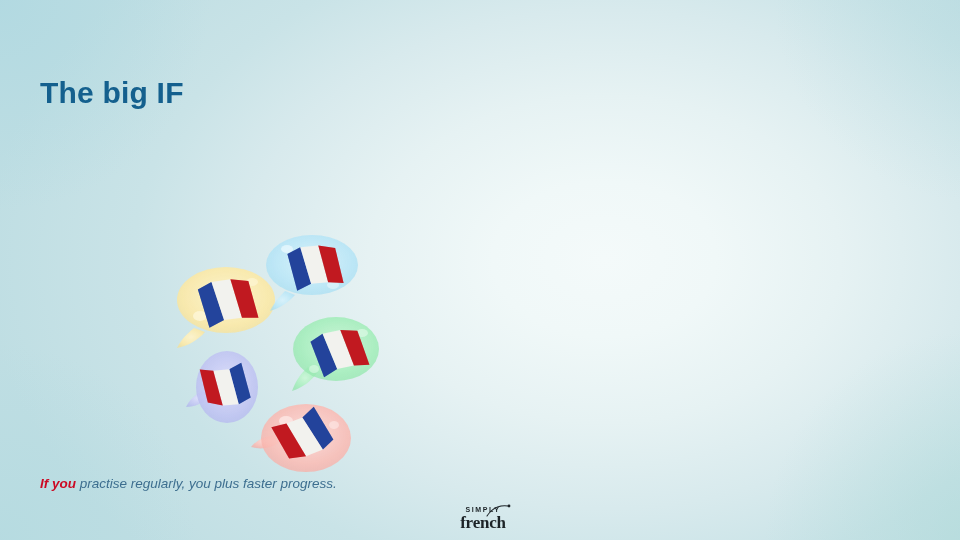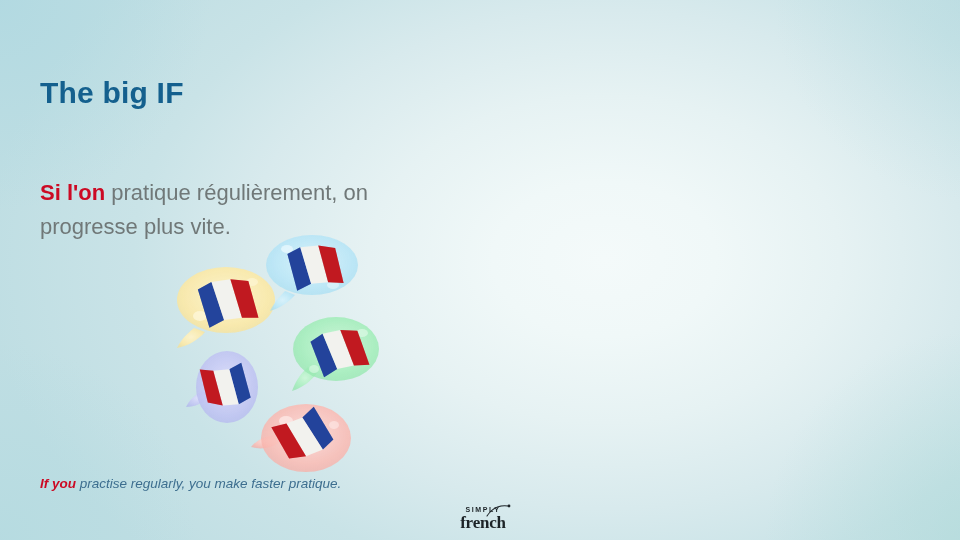--- a/index.html
+++ b/index.html
@@ -152,23 +152,20 @@
 </style>
 </head>
 <body>
 
 <div id="slide">
 
   <div id="content-layer">
 
     <div id="slide-title">The big IF</div>
 
-    <div id="french-sentence">
-      <span class="kw-red">Si l'on</span><span> pratique régulièrement, on progresse plus vite.</span>
-    </div>
 
     <div id="illustration">
 
       <div class="bubble" style="left:14px; top:35px;">
         <svg width="104" height="92" viewBox="0 0 104 92">
           <defs>
             <radialGradient id="gy" cx="50%" cy="45%" r="62%">
               <stop offset="0%" stop-color="#fdf3cc" stop-opacity="0.95"></stop>
               <stop offset="70%" stop-color="#fbe9a8" stop-opacity="0.92"></stop>
               <stop offset="100%" stop-color="#f7e092" stop-opacity="0.72"></stop>
@@ -295,21 +292,21 @@
               <path d="M2 4 L16 0 L19 38 L4 42 Z" fill="#2b4ea8" opacity="0.32"></path>
               <path d="M34 2 L50 8 L51 44 L36 40 Z" fill="#a8161d" opacity="0.22"></path>
             </g>
           </g>
         </svg>
       </div>
 
     </div>
 
     <div id="english-translation">
-      <span class="kw-red">If you</span><span> practise regularly, you make faster pratique.</span>
+      <span class="kw-red">If you</span><span> practise regularly, you plus faster progress.</span>
     </div>
 
     <div id="logo">
       <div id="logo-simply">SIMPLY</div>
       <div id="logo-french">french</div>
       <svg id="logo-swoosh" viewBox="0 0 26 14">
         <path d="M1 12 C6 4 14 1 22 2" stroke="#1c2327" stroke-width="1.1" fill="none" stroke-linecap="round"></path>
         <circle cx="23" cy="2" r="1.4" fill="#1c2327"></circle>
       </svg>
     </div>

